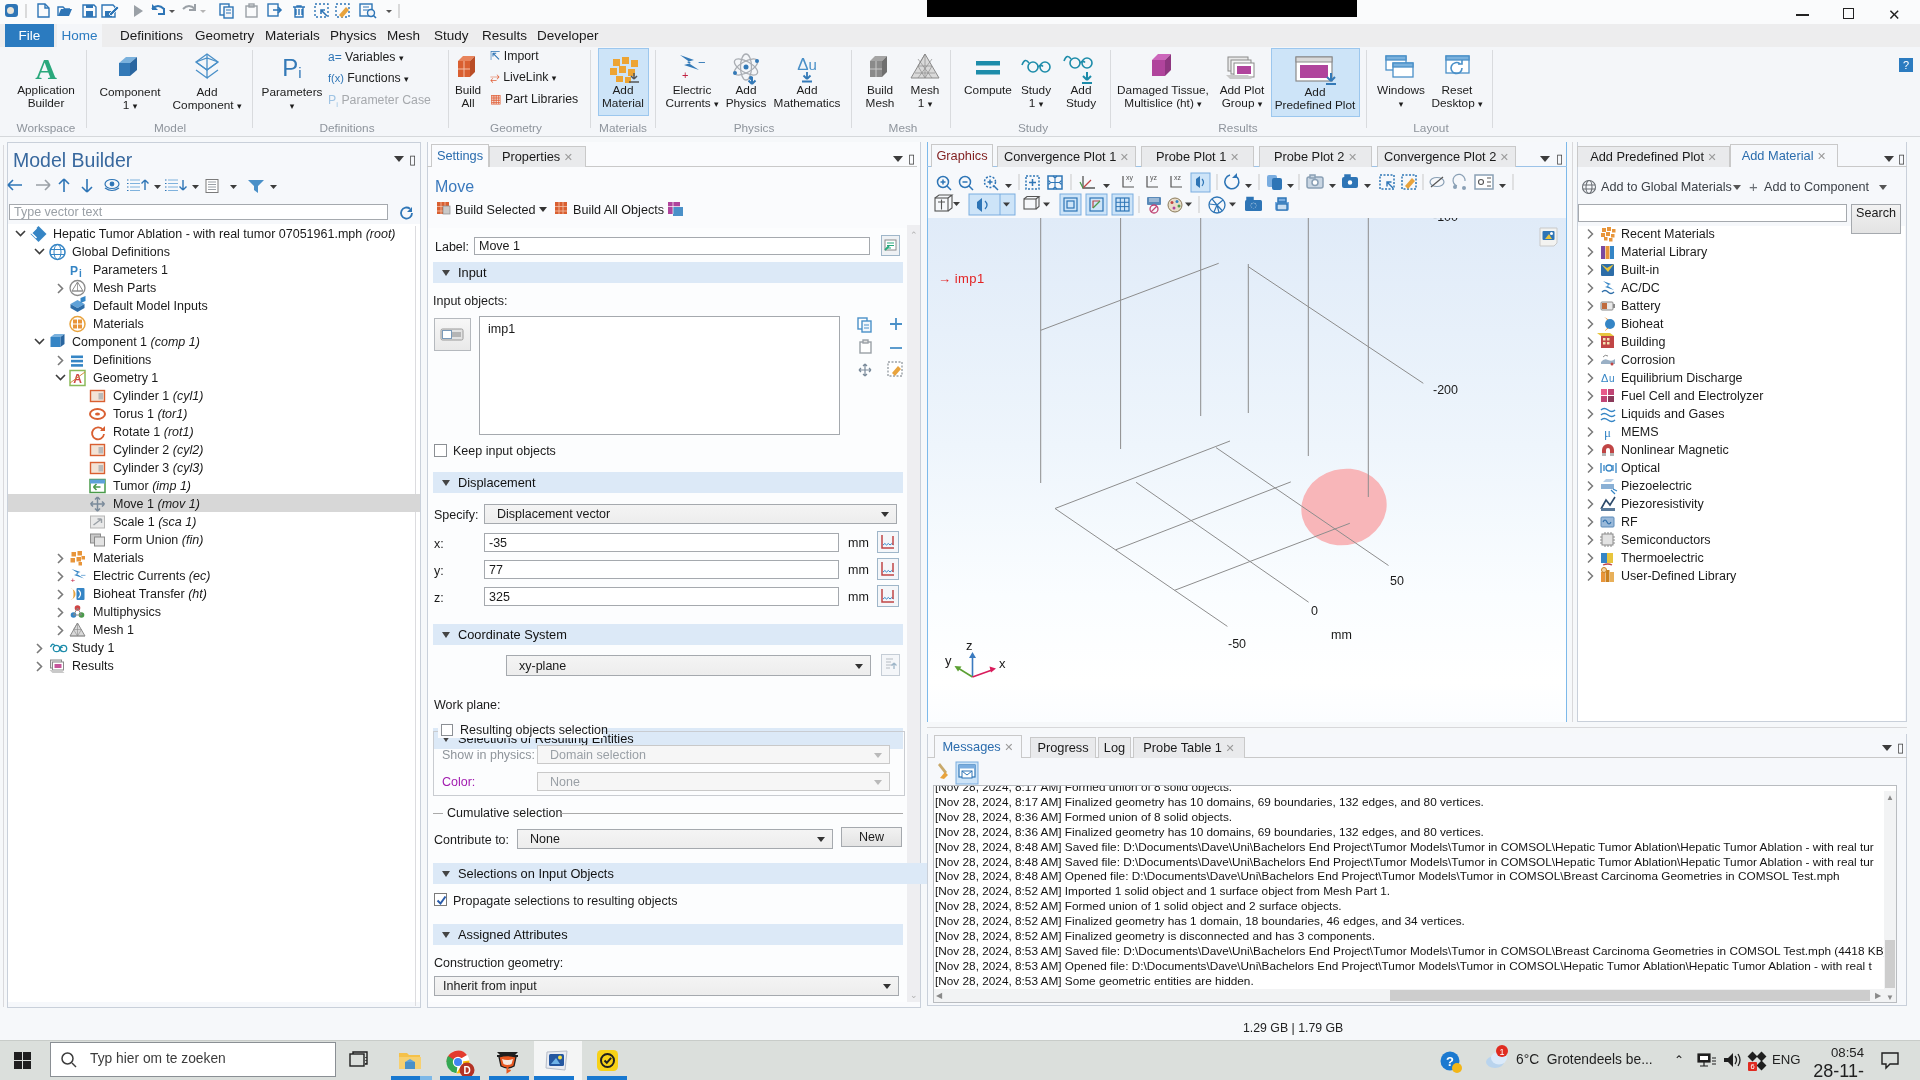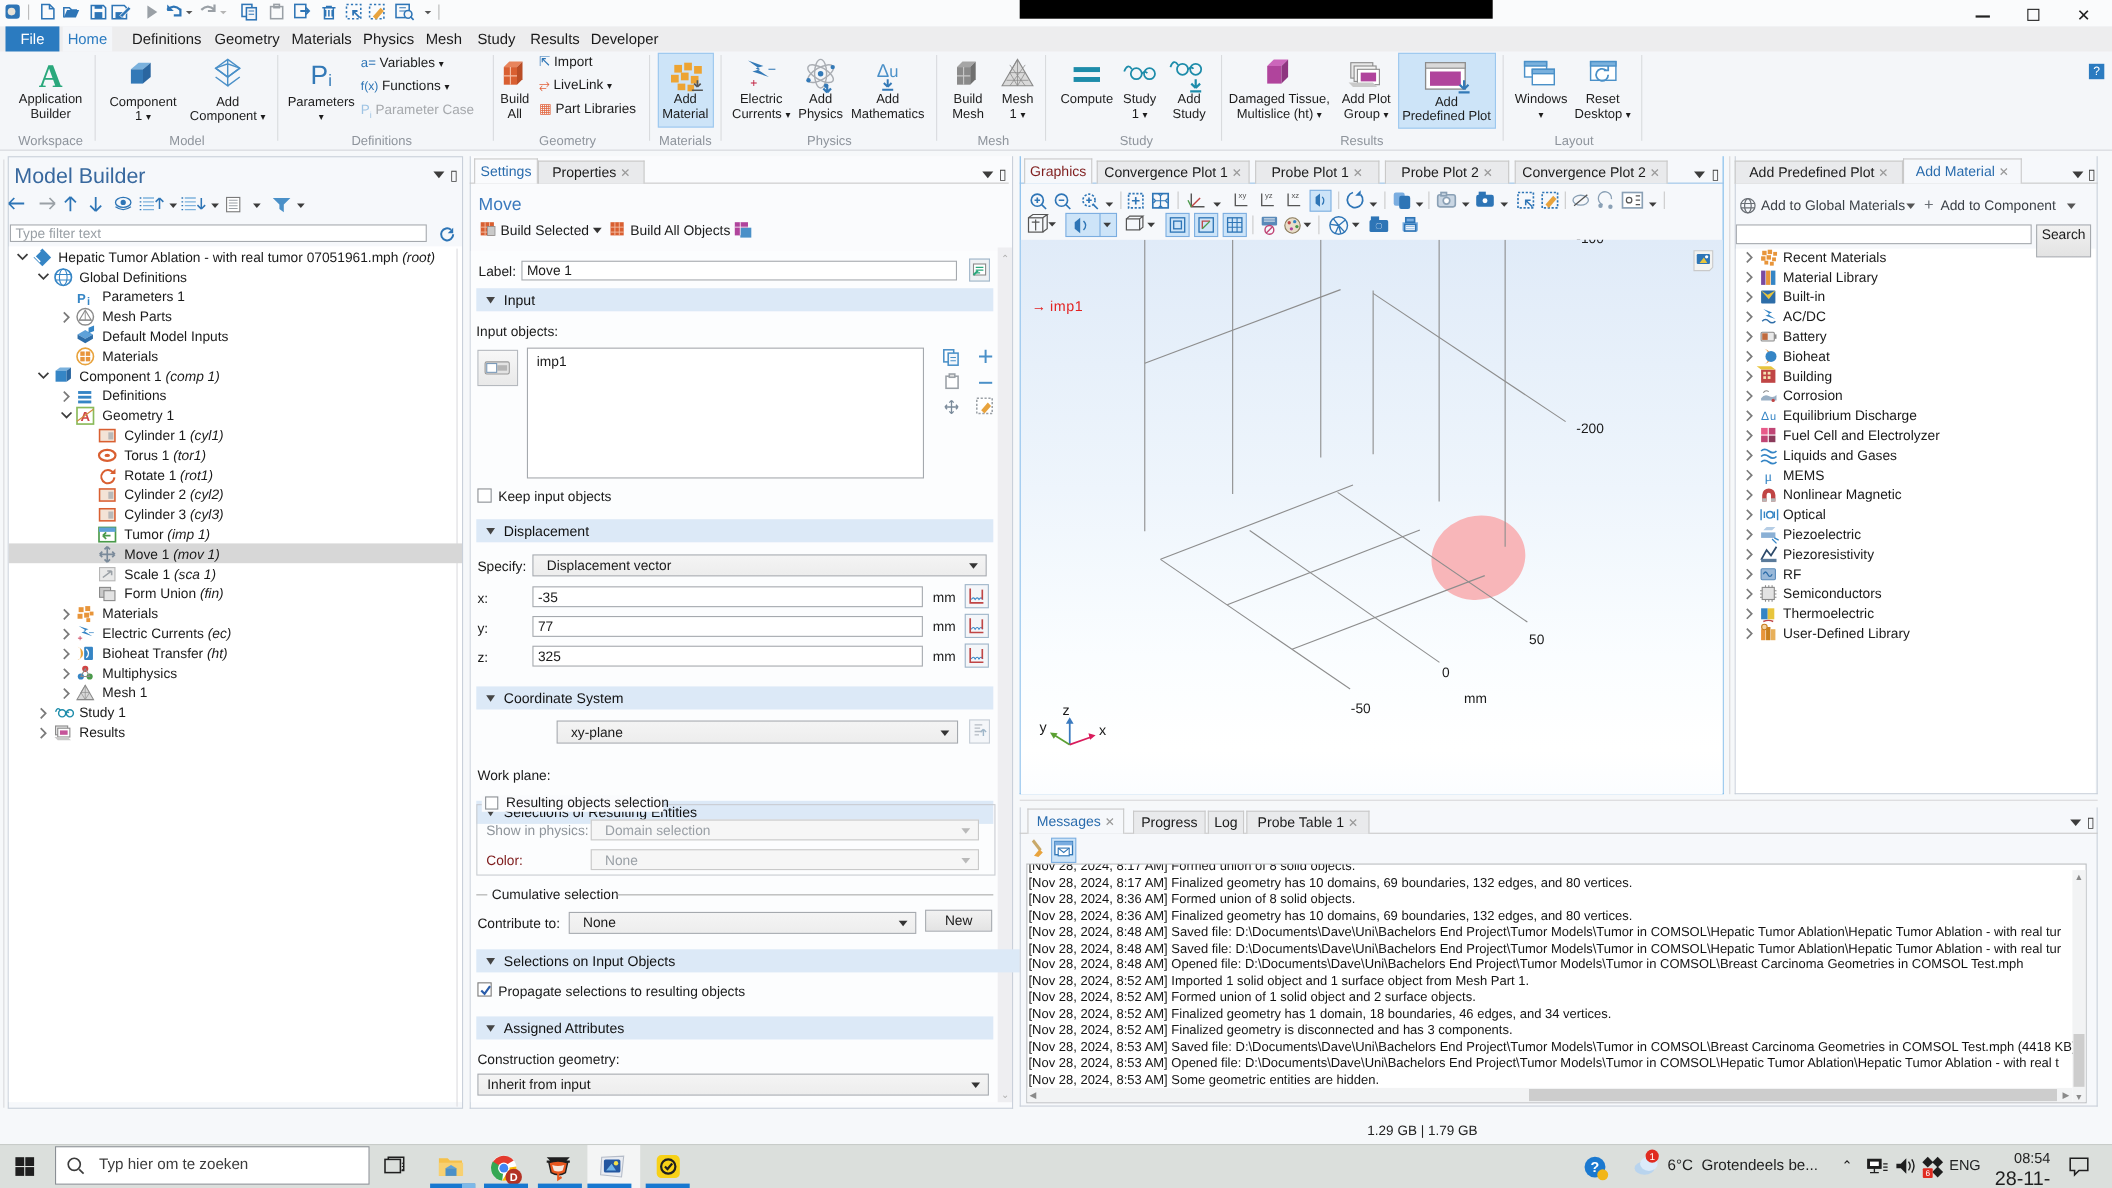--- a/index.html
+++ b/index.html
@@ -330,21 +330,21 @@
     <g stroke-width="1">
           <rect x="198" y="3.5" width="12" height="13" fill="#fff" stroke="#7a7a7a"></rect>
           <path d="M200 6 h8 M200 8.5 h8 M200 11 h8 M200 13.5 h8" stroke="#9aa0a6"></path>
         </g>
     <path d="M222 9 l3.5 4 l3.5 -4 z" fill="#3c3c3c" stroke="none"></path>
     <path d="M240 4 h16 l-6 6 v7 l-4 -3 v-4 z" fill="#4a90c8" stroke="none"></path>
     <path d="M262 9 l3.5 4 l3.5 -4 z" fill="#3c3c3c" stroke="none"></path>
   </g>
 </svg>
 
-<div class="inp" style="left:9px;top:204px;width:379px;height:16px;color:#9aa0a6;line-height:15px;">Type filter text</div>
+<div class="inp" style="left:9px;top:204px;width:379px;height:16px;color:#9aa0a6;line-height:15px;">Type vector text</div>
 <svg style="left:398px;top:204px;" width="18" height="18" viewBox="0 0 18 18">
   <path d="M14 9 a5.5 5.5 0 1 1 -2 -4.2" fill="none" stroke="#2e75b6" stroke-width="1.8"></path>
       <path d="M14 3 v5 h-5 z" fill="#2e75b6"></path>
 </svg>
 <div id="tree">
 <div class="abs" style="left:8px;top:494px;width:412px;height:18px;background:#d7d7d7;"></div>
 <div class="treerow" style="left:53px;top:225px;">Hepatic Tumor Ablation - with real tumor 07051961.mph <i>(root)</i></div>
 <div class="treerow" style="left:72px;top:243px;">Global Definitions</div>
 <div class="treerow" style="left:93px;top:261px;">Parameters 1</div>
 <div class="treerow" style="left:93px;top:279px;">Mesh Parts</div>
@@ -661,21 +661,21 @@
 <div class="sechead" style="left:433px;top:728px;width:470px;"><span class="tri"></span><b>Selections of Resulting Entities</b></div>
 <div class="abs" style="left:433px;top:731px;width:472px;height:65px;border:1px solid #c9ccd1;"></div>
 <div class="abs" style="left:438px;top:723px;width:165px;height:15px;background:#fafbfd;"></div>
 <div class="cb" style="left:441px;top:724px;width:12px;height:12px;"></div>
 <div class="lbl" style="left:460px;top:723px;">Resulting objects selection</div>
 <div class="lbl" style="left:442px;top:748px;color:#8f959b;">Show in physics:</div>
 <div class="combo dis" style="left:537px;top:745px;width:353px;height:19px;">
       <span class="ct">Domain selection</span>
       <span class="ca"></span>
     </div>
-<div class="lbl" style="left:442px;top:775px;color:#7f1d1d;">Color:</div>
+<div class="lbl" style="left:442px;top:775px;color:#a21caf;">Color:</div>
 <div class="combo dis" style="left:537px;top:772px;width:353px;height:19px;">
       <span class="ct">None</span>
       <span class="ca"></span>
     </div>
 <div class="abs" style="left:433px;top:813px;width:10px;height:1px;background:#aaa;"></div>
 <div class="lbl" style="left:447px;top:806px;">Cumulative selection</div>
 <div class="abs" style="left:561px;top:813px;width:342px;height:1px;background:#aaa;"></div>
 <div class="lbl" style="left:434px;top:833px;">Contribute to:</div>
 <div class="combo" style="left:517px;top:829px;width:316px;height:20px;">
       <span class="ct">None</span>

